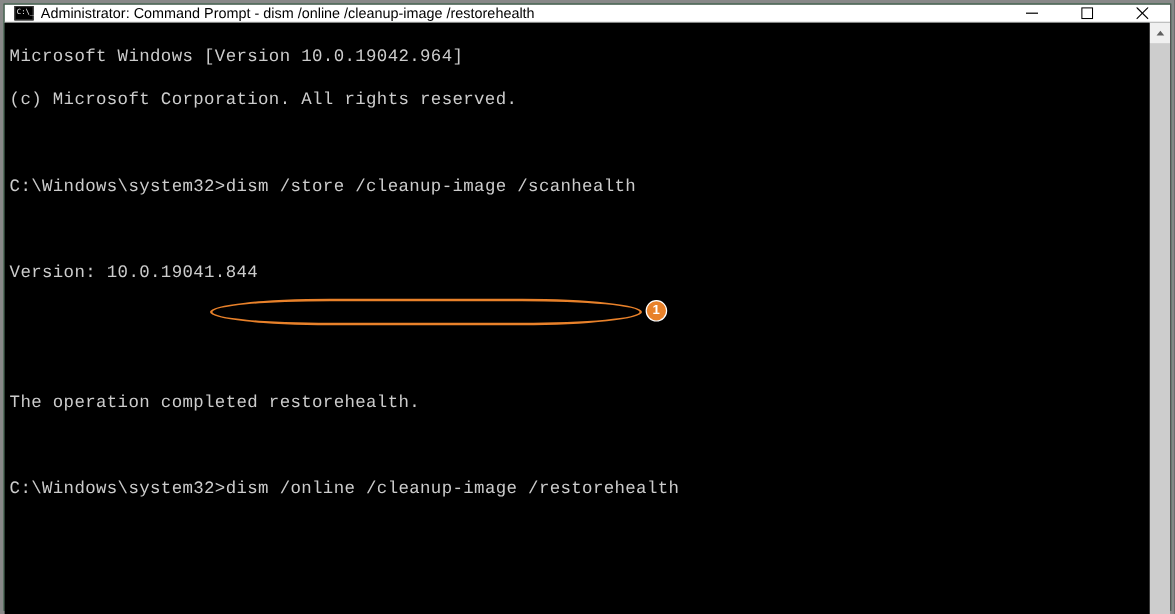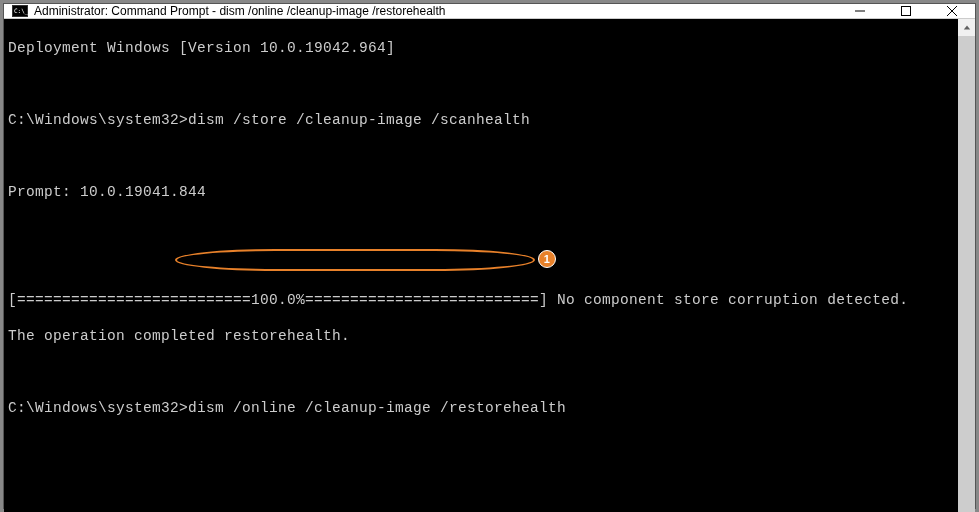--- a/index.html
+++ b/index.html
@@ -187,28 +187,28 @@
         <svg viewBox="0 0 10 10">
             <line x1="0" y1="0" x2="10" y2="10" stroke="#000" stroke-width="1"></line>
             <line x1="10" y1="0" x2="0" y2="10" stroke="#000" stroke-width="1"></line>
           </svg>
       </div>
     </div>
   </div>
 
   <div class="terminal-area">
     <div class="terminal rel-wrap">
-<div class="terminal-line">Deployment Windows [Version 10.0.19042.964]</div>
+<div class="terminal-line">Microsoft Windows [Version 10.0.19042.964]</div>
+<div class="terminal-line">(c) Microsoft Corporation. All rights reserved.</div>
 <div class="terminal-line"></div>
 <div class="terminal-line"><span>C:\Windows\system32&gt;</span><span>dism /store /cleanup-image /scanhealth</span></div>
 <div class="terminal-line"></div>
-<div class="terminal-line">Prompt: 10.0.19041.844</div>
-<div class="terminal-line"></div>
-<div class="terminal-line"></div>
-<div class="terminal-line">[==========================100.0%==========================] No component store corruption detected.</div>
+<div class="terminal-line">Version: 10.0.19041.844</div>
+<div class="terminal-line"></div>
+<div class="terminal-line"></div>
 <div class="terminal-line">The operation completed restorehealth.</div>
 <div class="terminal-line"></div>
 <div class="terminal-line"><span>C:\Windows\system32&gt;</span><span>dism /online /cleanup-image /restorehealth</span></div>
 
 
 
 
 
 
 

